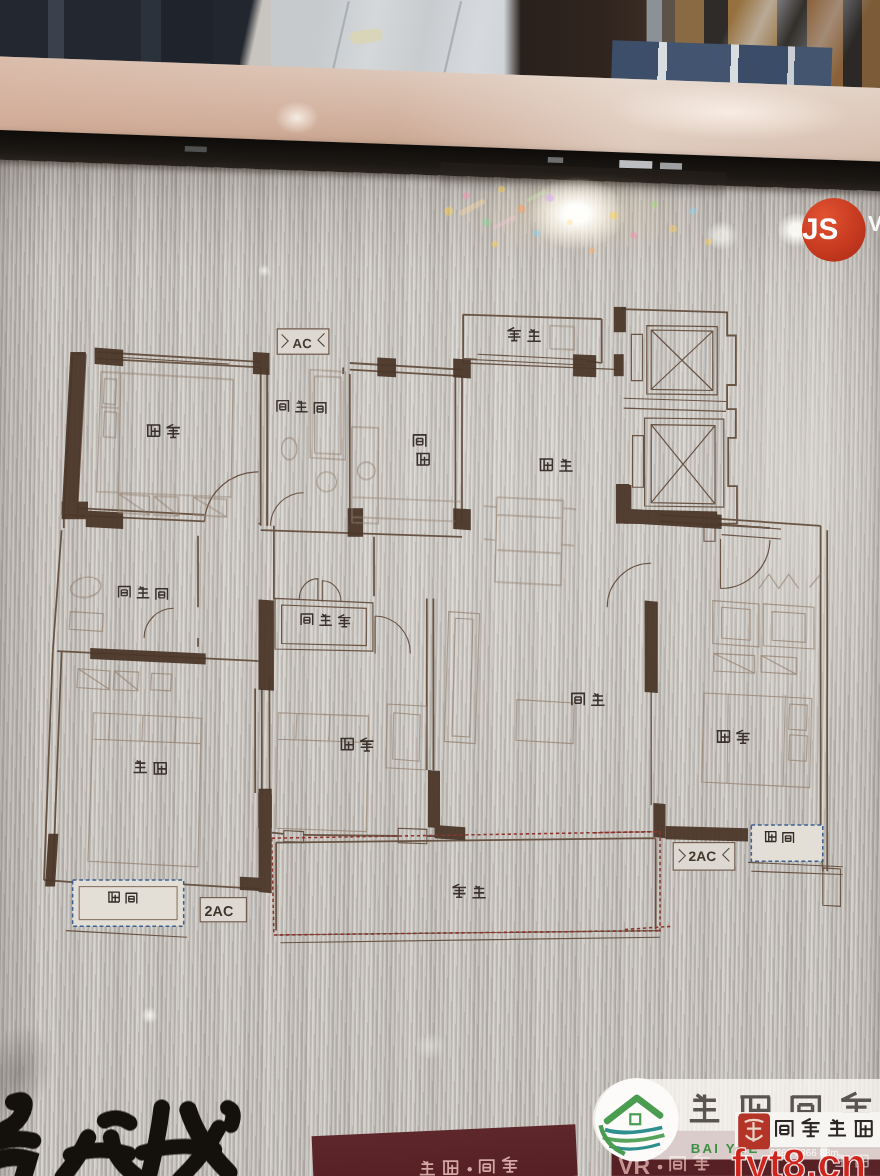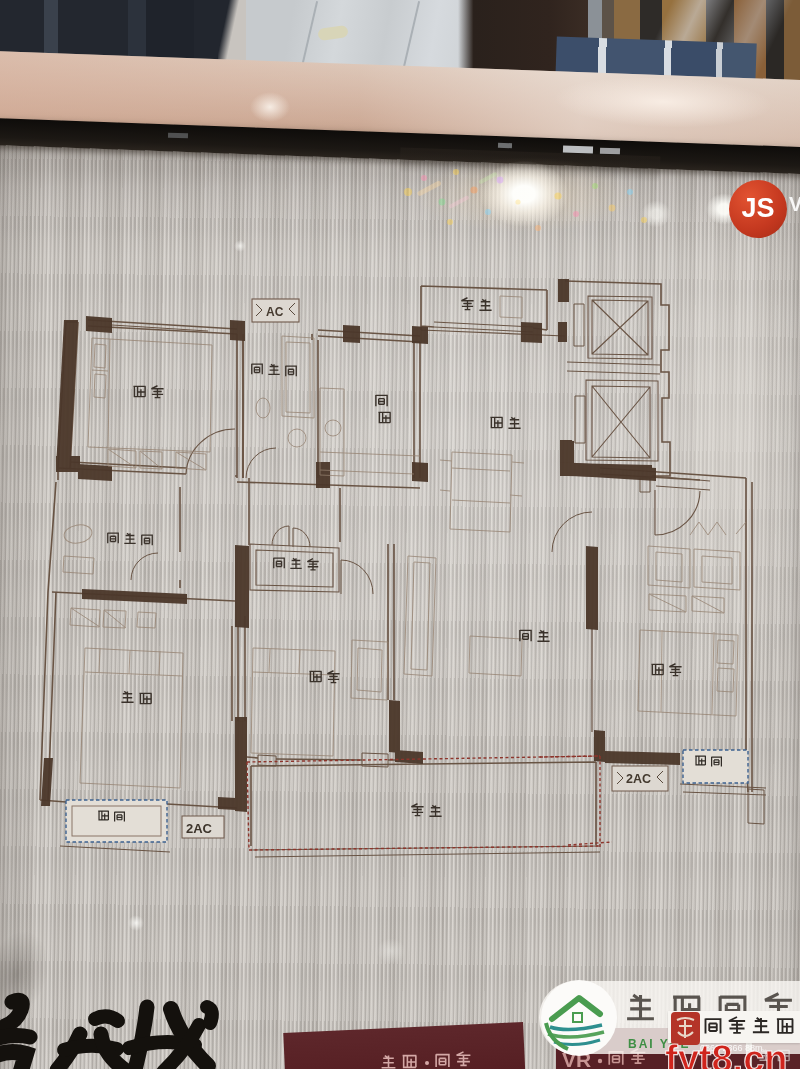--- a/index.html
+++ b/index.html
@@ -85,21 +85,21 @@
       <circle cx="254" cy="70" r="3" fill="#ffd24a"></circle>
   <circle cx="148" cy="78" r="3" fill="#ffb06e"></circle>
       <circle cx="128" cy="52" r="2.6" fill="#ffe28a"></circle>
   <rect x="26" y="36" width="26" height="5" rx="2.5" fill="#ffd9a0" opacity=".8" transform="rotate(-28 39 38)"></rect>
   <rect x="58" y="50" width="22" height="4" rx="2" fill="#ffc4d8" opacity=".7" transform="rotate(-28 69 52)"></rect>
   <rect x="88" y="26" width="20" height="4" rx="2" fill="#c8f0a8" opacity=".7" transform="rotate(-28 98 28)"></rect>
  </g>
 </svg>
 
 <div class="abs" style="left:729px;top:180px;width:58px;height:58px;border-radius:50%;background:radial-gradient(circle at 35% 30%,#e25331,#c4381f 60%,#a52c17);">
-  <div style="color:#fff;font-weight:bold;font-size:27px;text-align:center;line-height:56px;font-family:'Liberation Sans',sans-serif;">JS</div>
+  <div style="color:#fff;font-weight:bold;font-size:27px;line-height:56px;font-family:'Liberation Sans',sans-serif;">JS</div>
 </div>
 <div class="abs" style="left:789px;top:193px;color:rgba(255,255,255,.9);font-size:20px;font-weight:bold;">V</div>
 
 <svg class="abs" style="left:0;top:0;filter:blur(0.45px);" width="800" height="1069" viewBox="0 0 800 1069">
 <defs>
  <symbol id="cA" viewBox="0 0 16 16">
         <path d="M1.5,2.5 H14.5 M2.5,2.5 V13.5 H14 M14,2.5 V13.5 M6,2.5 V13.5 M6,8.5 H14 M9.5,5.5 V13.5" fill="none" stroke-width="1.5"></path>
       </symbol>
  <symbol id="cB" viewBox="0 0 16 16">
         <path d="M8,0.8 L1.5,4 H14.5 M3.5,7 H12.5 M2,10 H14 M5,13.5 H11 M8,4 V13.5" fill="none" stroke-width="1.5"></path>

